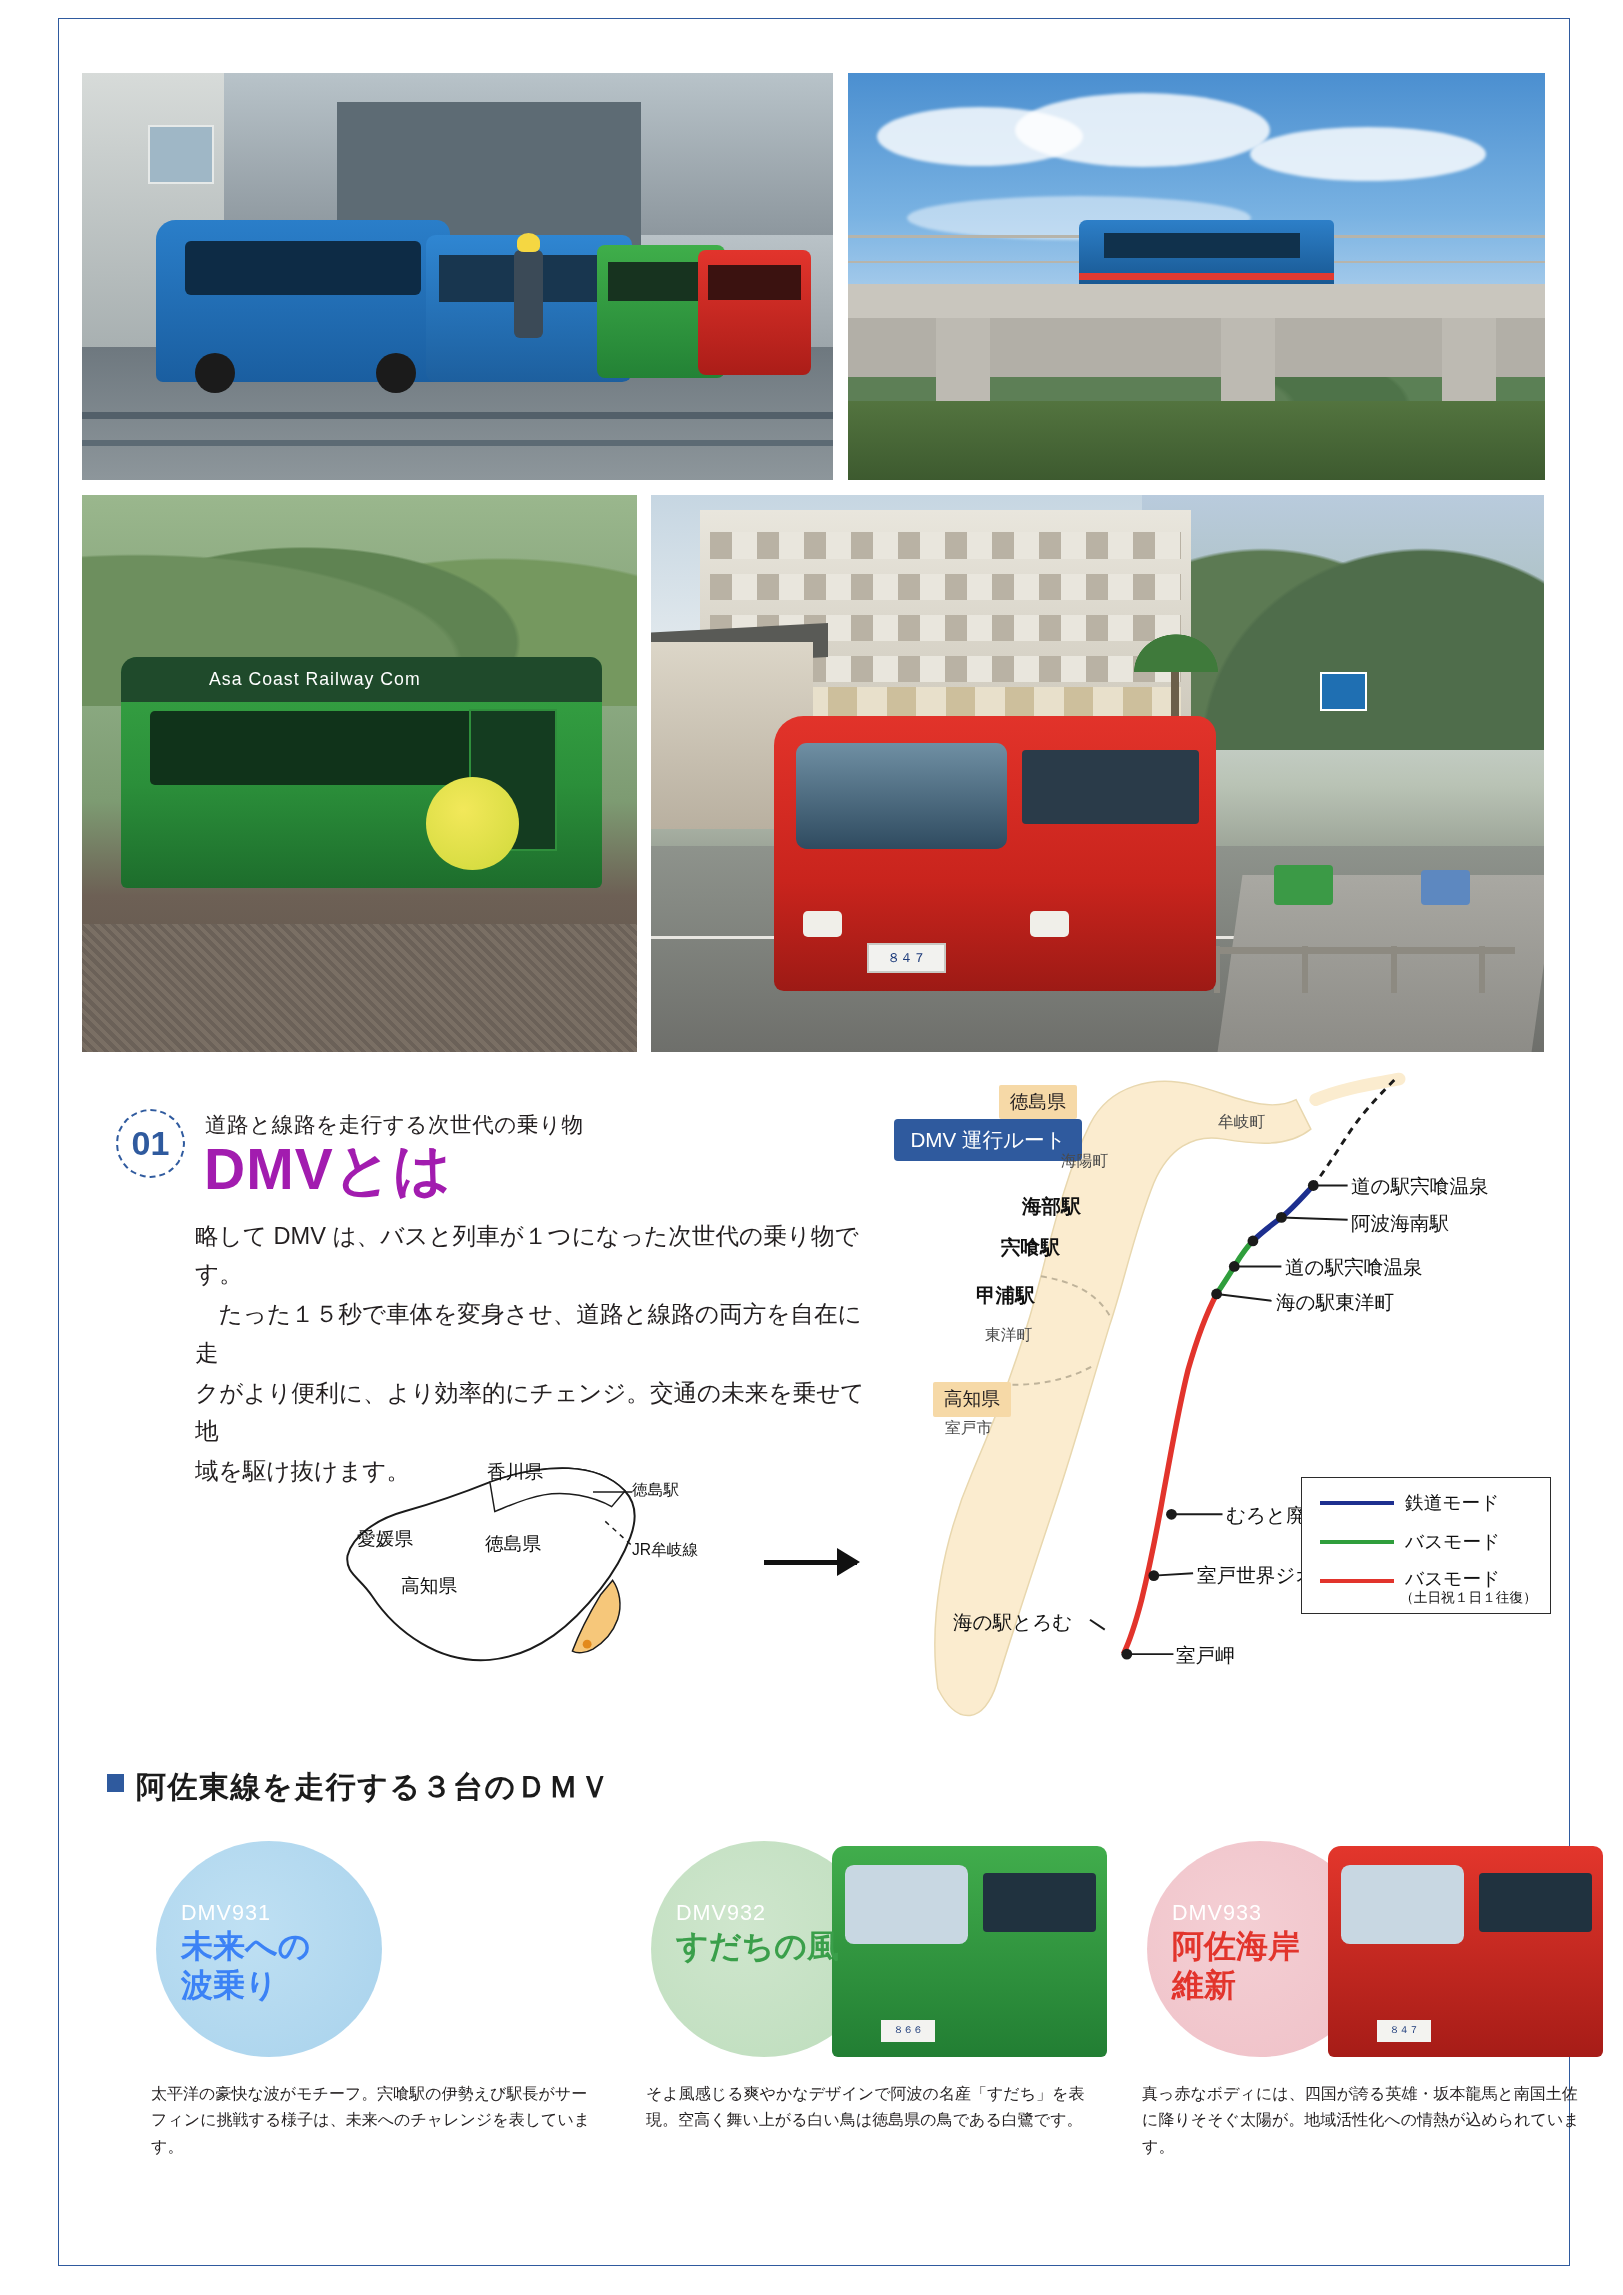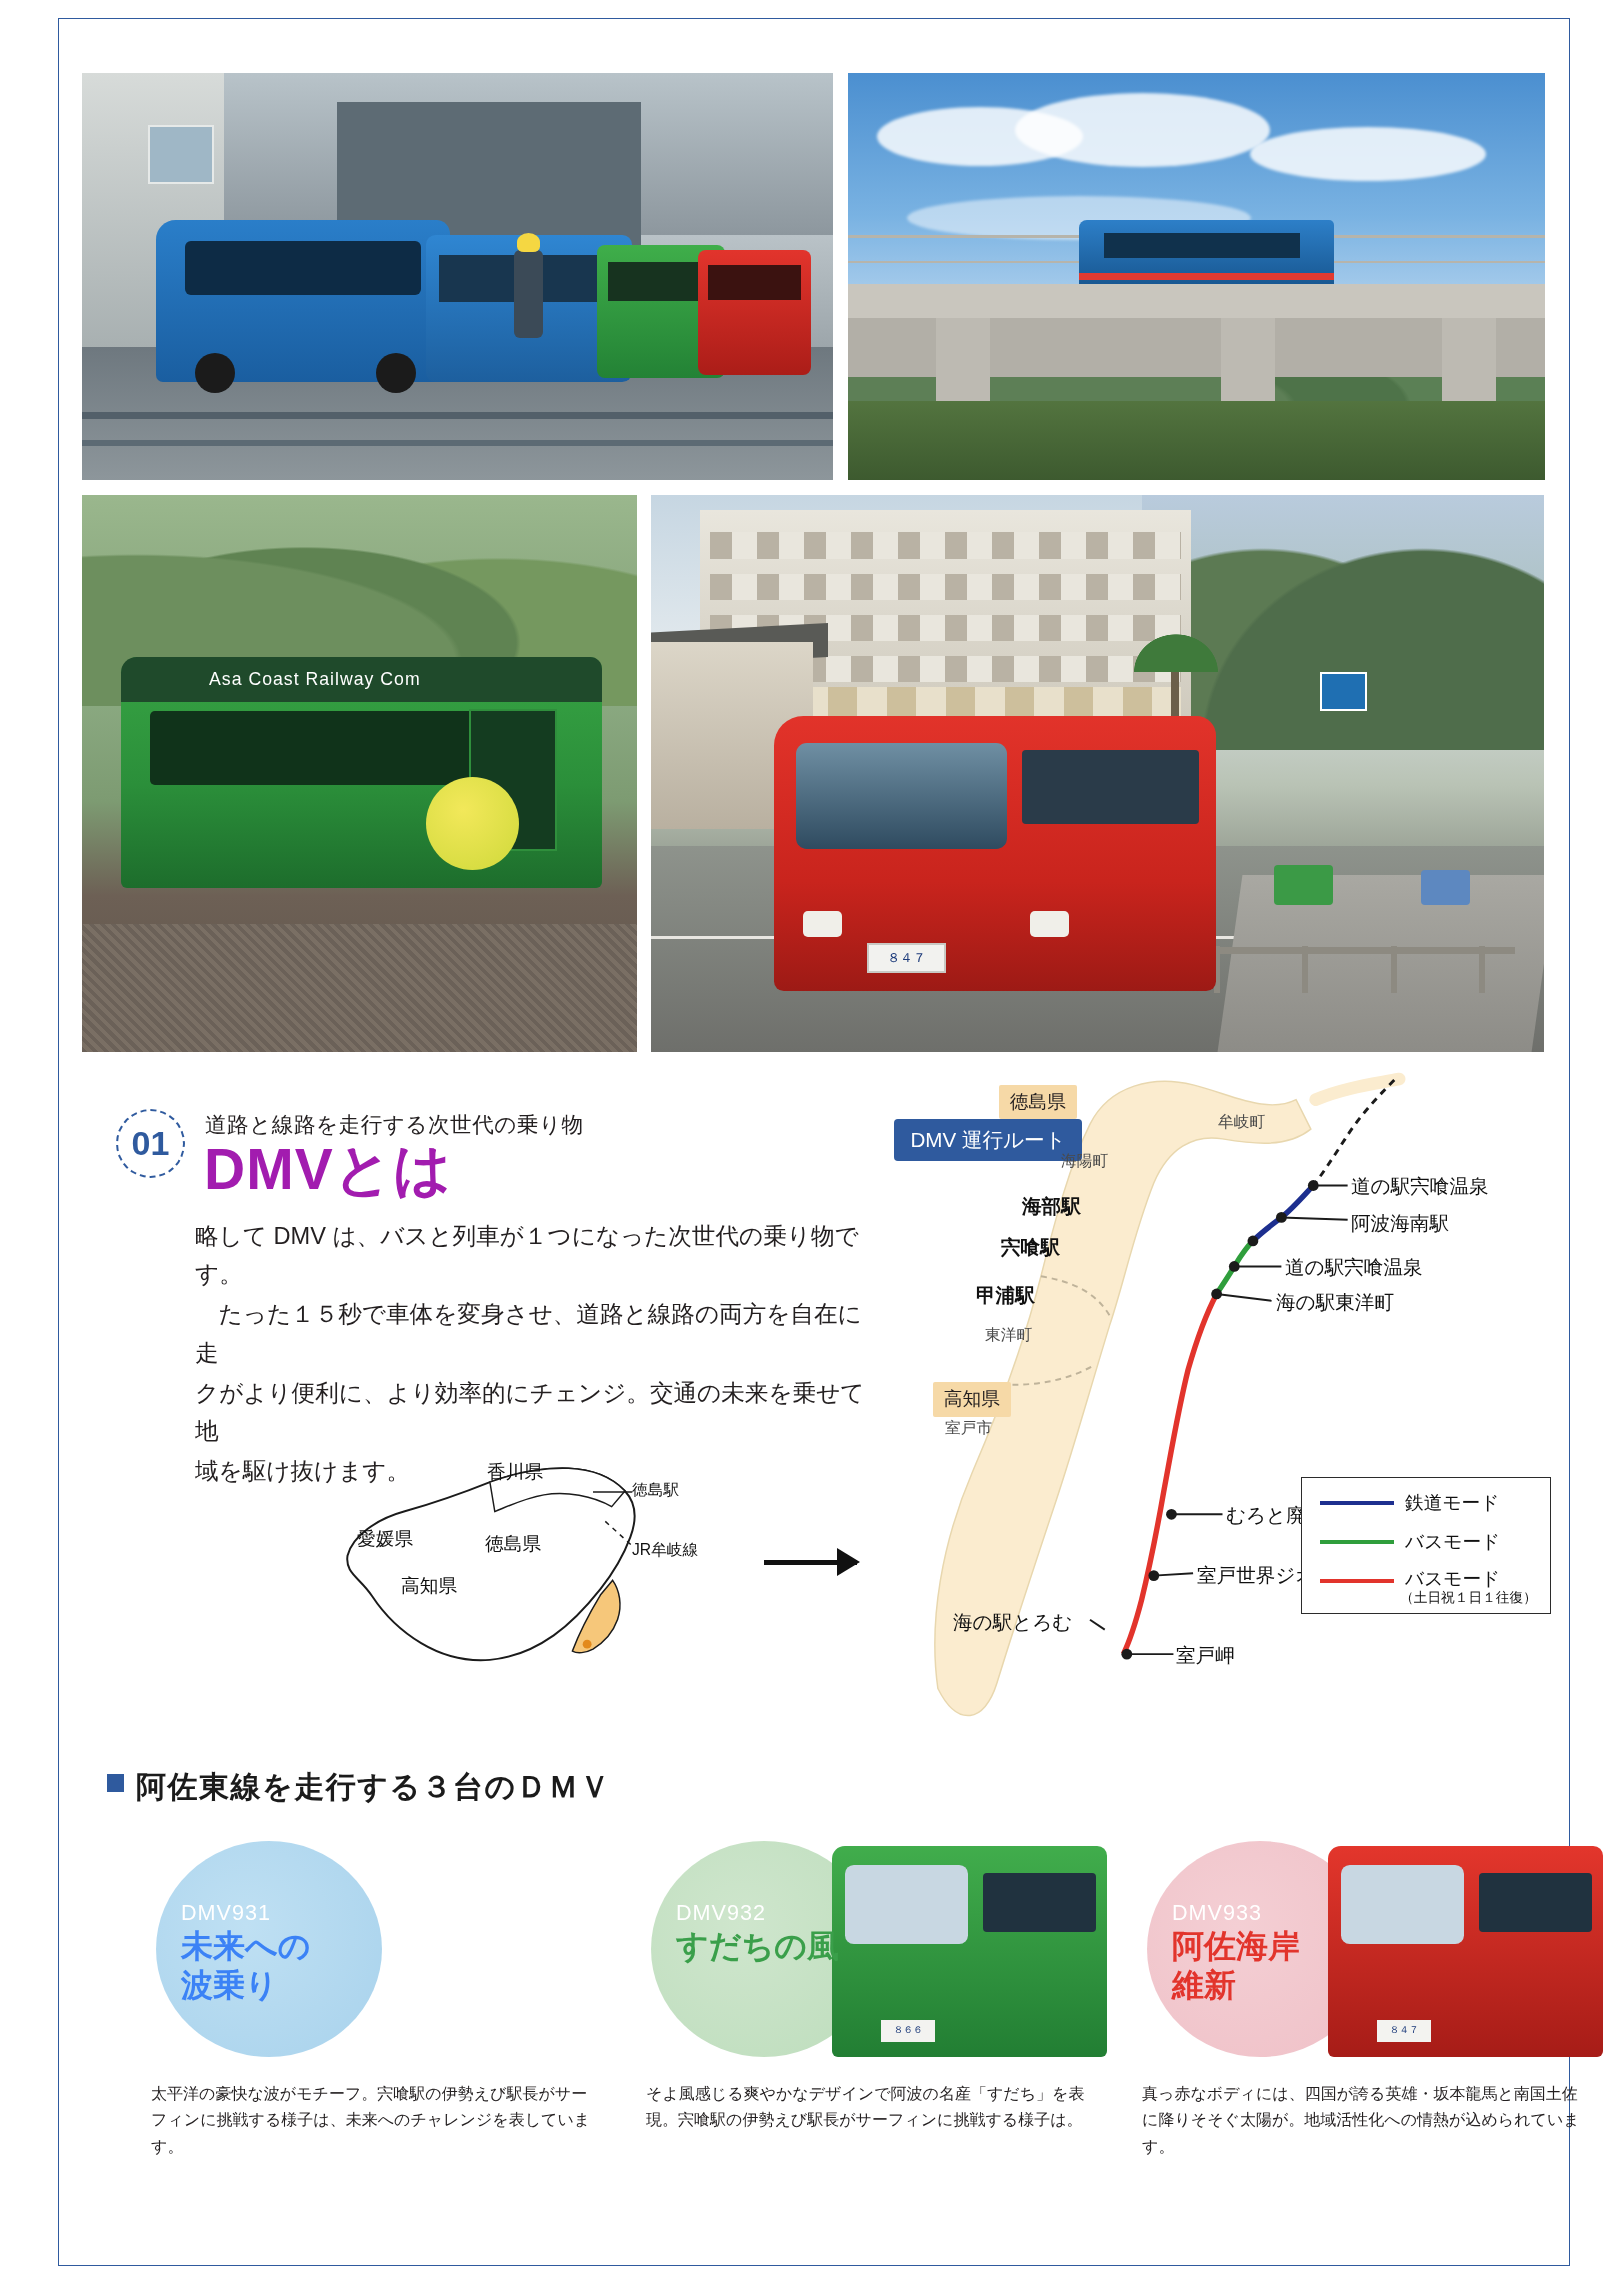--- a/index.html
+++ b/index.html
@@ -409,21 +409,21 @@
 
     <div class="card c-b">
       <div class="blob blob-b"></div>
       <div class="mini-bus mb-green">
         <div class="front"></div>
         <div class="side"></div>
         <div class="mplate">８６６</div>
       </div>
       <div class="card-code">DMV932</div>
       <div class="card-name name-b" style="white-space:pre-line;">すだちの風</div>
-      <div class="card-caption">そよ風感じる爽やかなデザインで阿波の名産「すだち」を表現。宍喰駅の伊勢えび駅長がサーフィンに挑戦する様子は。</div>
+      <div class="card-caption">そよ風感じる爽やかなデザインで阿波の名産「すだち」を表現。空高く舞い上がる白い鳥は徳島県の鳥である白鷺です。</div>
     </div>
 
     <div class="card c-c">
       <div class="blob blob-c"></div>
       <div class="mini-bus mb-red">
         <div class="front"></div>
         <div class="side"></div>
         <div class="mplate">８４７</div>
       </div>
       <div class="card-code">DMV933</div>

